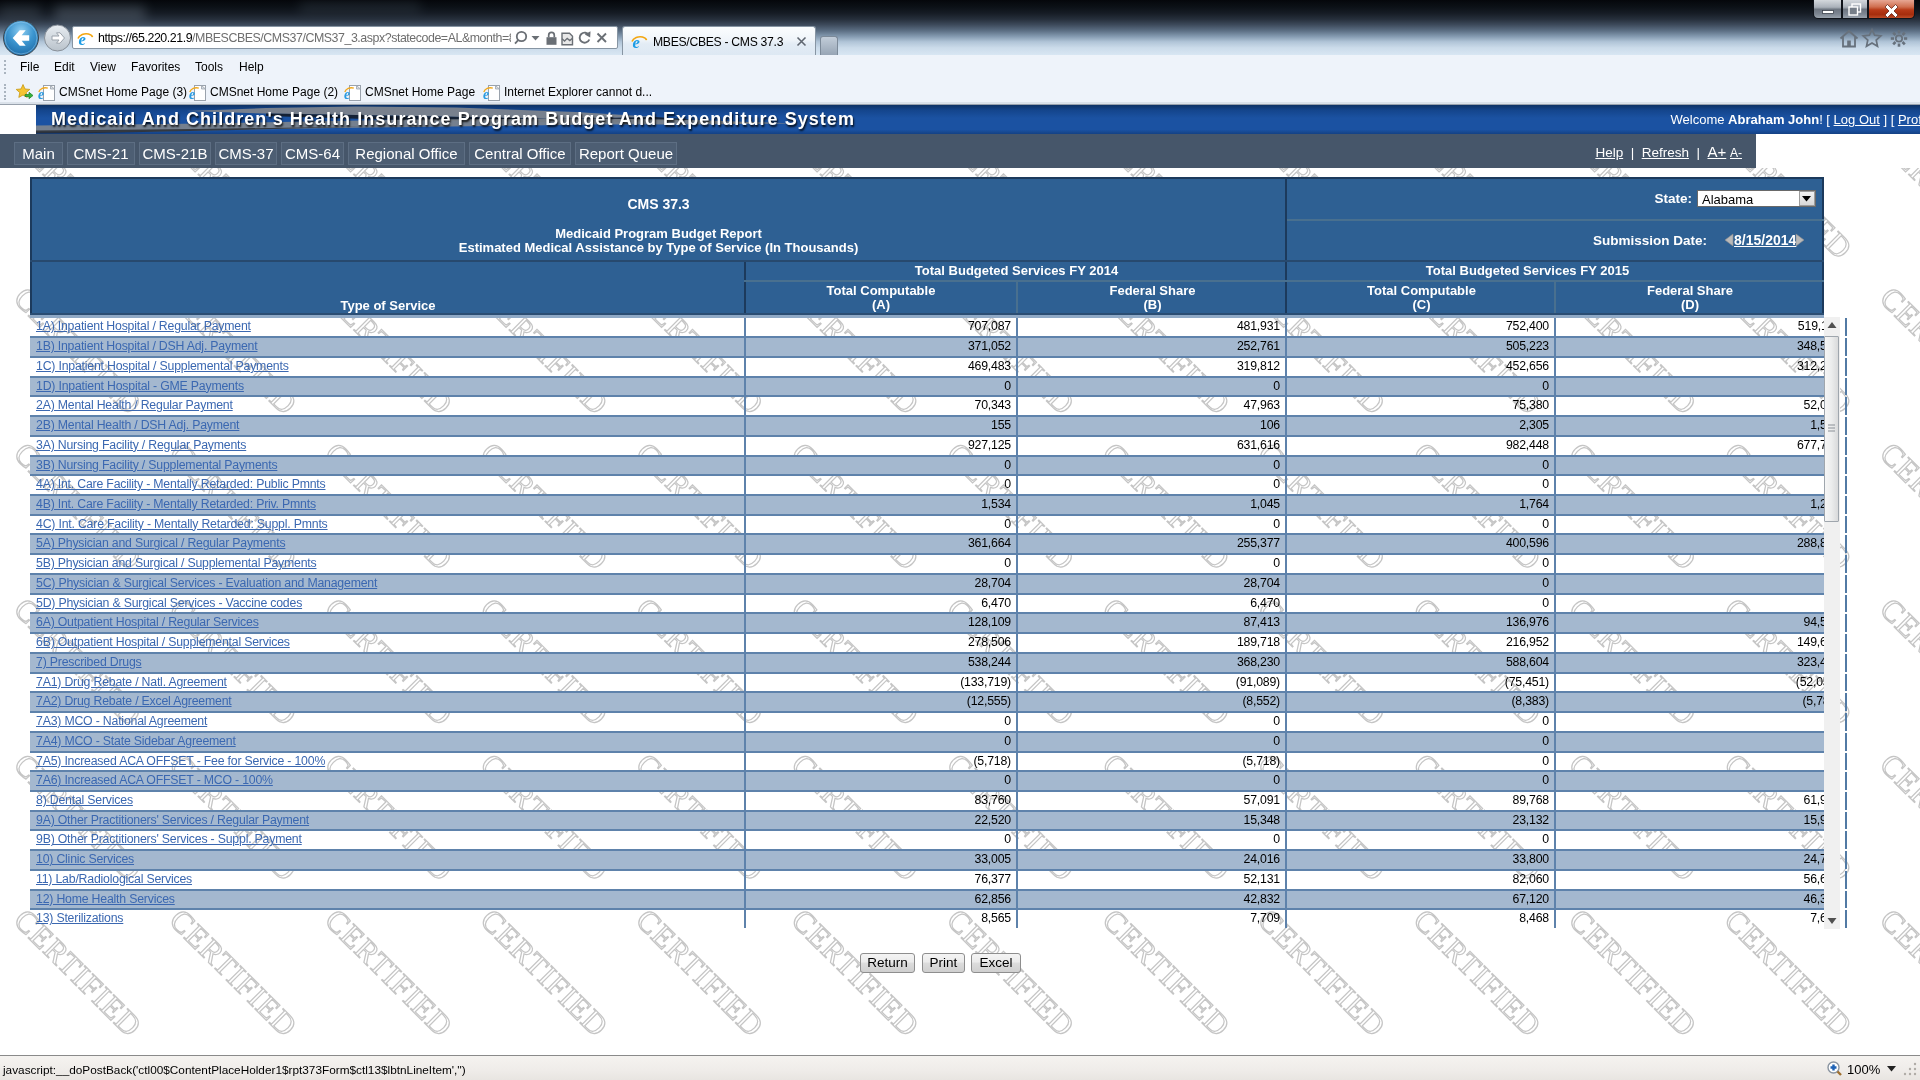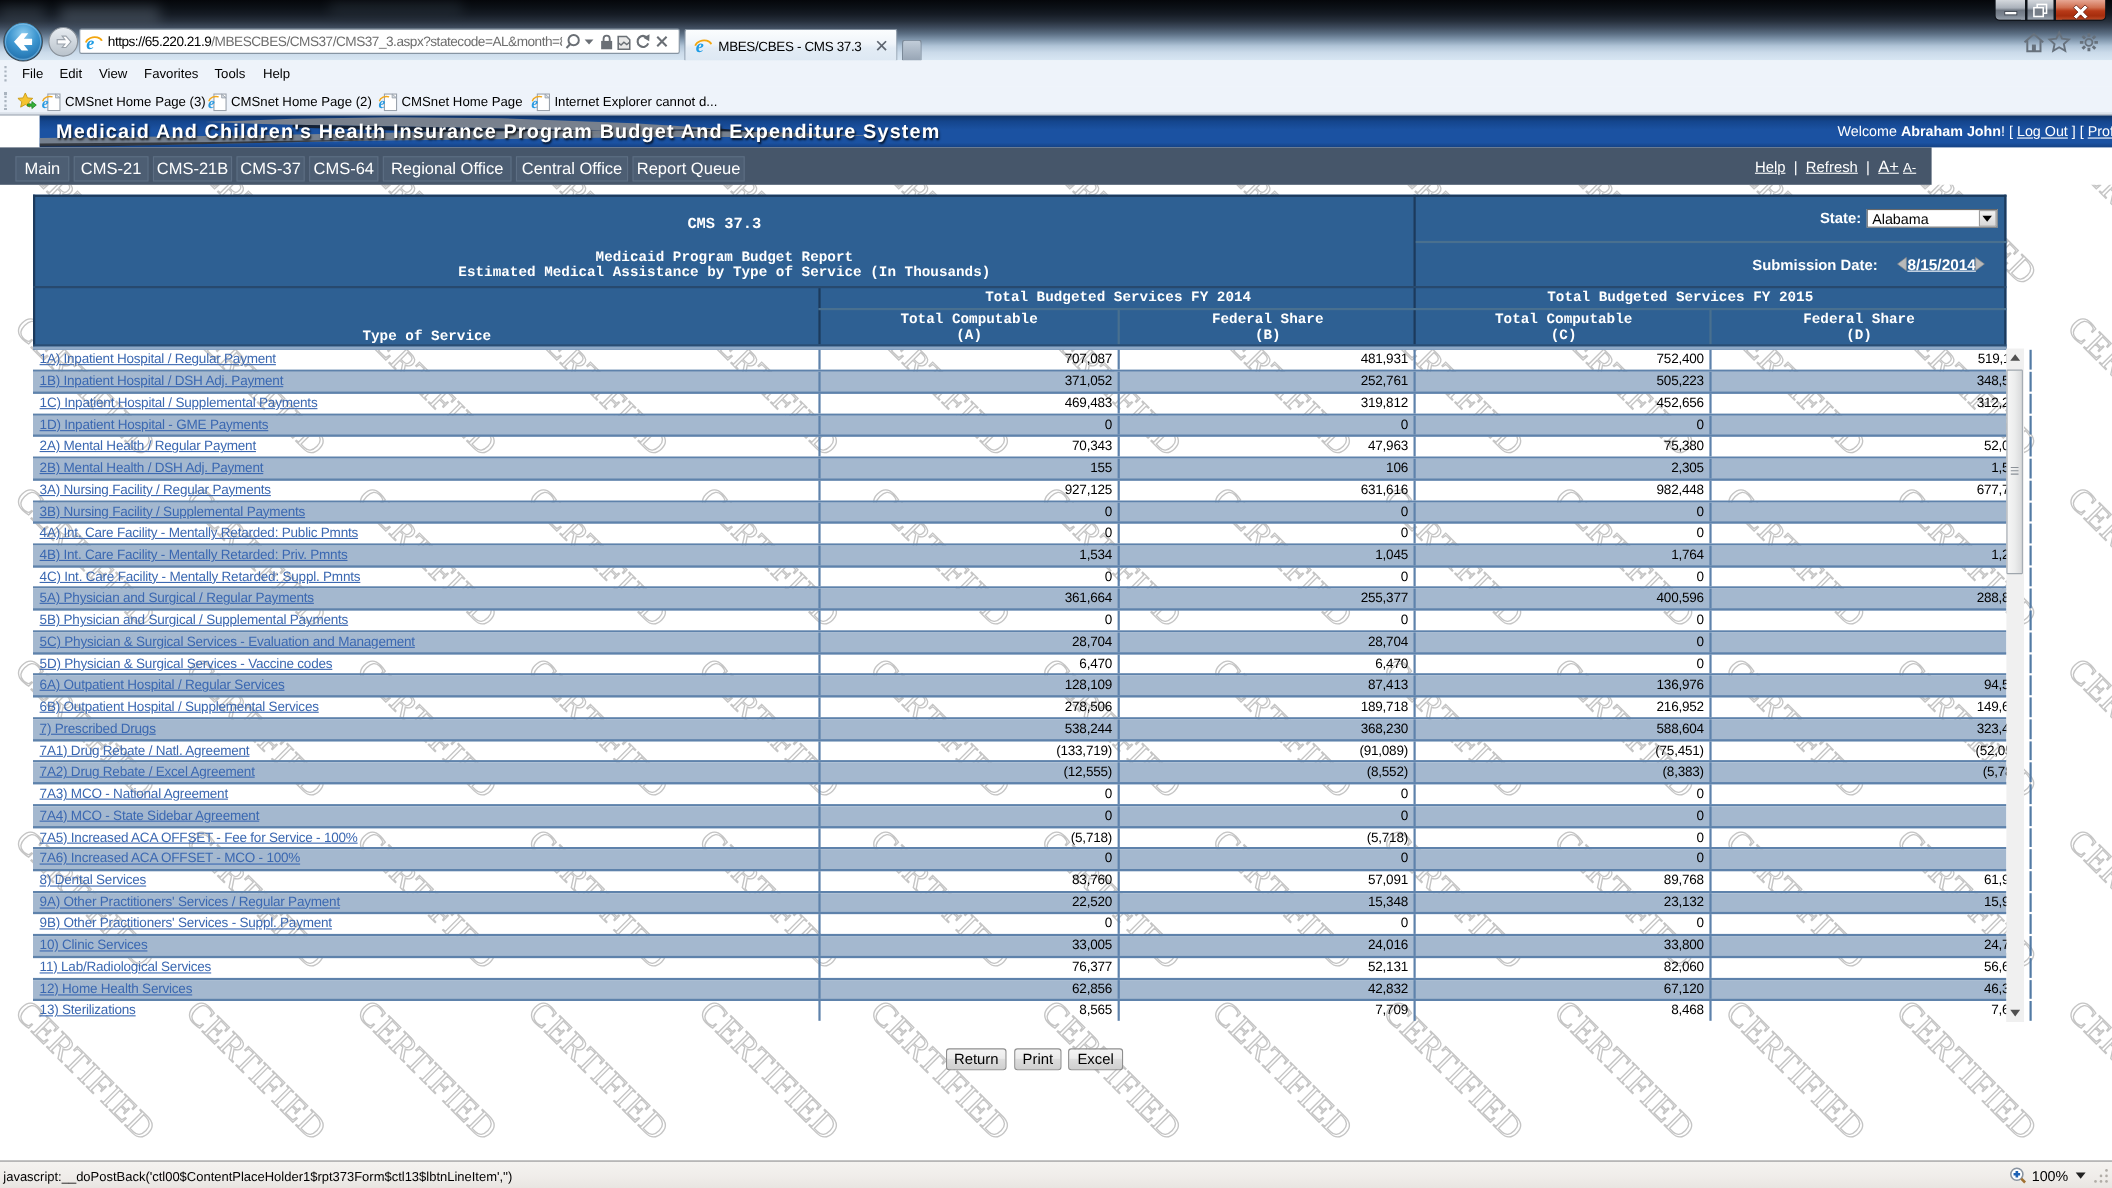--- a/index.html
+++ b/index.html
@@ -37,21 +37,21 @@
 #navbar{left:0;top:134px;width:1756px;height:34px;background:#46566a;z-index:6;}
 #navbar .nb{position:absolute;top:8px;height:23px;background:#4d5e73;border:1px solid #5d6e83;color:#fff;font-size:15px;text-align:center;line-height:21px;}
 #navbar .nlinks{position:absolute;right:14px;top:9px;color:#fff;font-size:13.5px;}
 #navbar .nlinks u{text-decoration:underline;}
 
 #wmlayer{left:0;top:168px;z-index:1;}
 #wmlayer text{font-family:"Liberation Serif",serif;font-size:31px;fill:none;stroke:#c5c5c5;stroke-width:1.2px;letter-spacing:1px;}
 
 #thead{left:30px;top:177px;width:1794px;height:141.4px;background:#2e6093;z-index:2;color:#fff;}
 #thead .bl{position:absolute;background:#1c3a5c;}
-.hctr{position:absolute;text-align:center;font-weight:bold;font-family:Liberation Mono, monospace;}
+.hctr{position:absolute;text-align:center;font-weight:bold;}
 #tbody{left:30px;top:318.4px;width:1794px;z-index:2;font-size:12.3px;letter-spacing:-0.2px;}
 .r{position:relative;height:19.74px;border-bottom:2px solid #5e82ab;}
 .r:last-child{height:17.74px;border-bottom:none;}
 .rb{background:#a4b8cf;}
 .r span{position:absolute;top:0;height:17.74px;line-height:17.5px;white-space:nowrap;overflow:hidden;}
 .c0{left:0;width:716px;border-right:2px solid #5e82ab;padding-left:6px;}
 .c1{left:716px;width:272px;border-right:2px solid #5e82ab;text-align:right;padding-right:5px;}
 .c2{left:988px;width:269px;border-right:2px solid #5e82ab;text-align:right;padding-right:5px;}
 .c3{left:1257px;width:269px;border-right:2px solid #5e82ab;text-align:right;padding-right:5px;}
 .c4{left:1526px;width:291px;border-right:2px solid #527aa4;text-align:right;padding-right:5px;}

